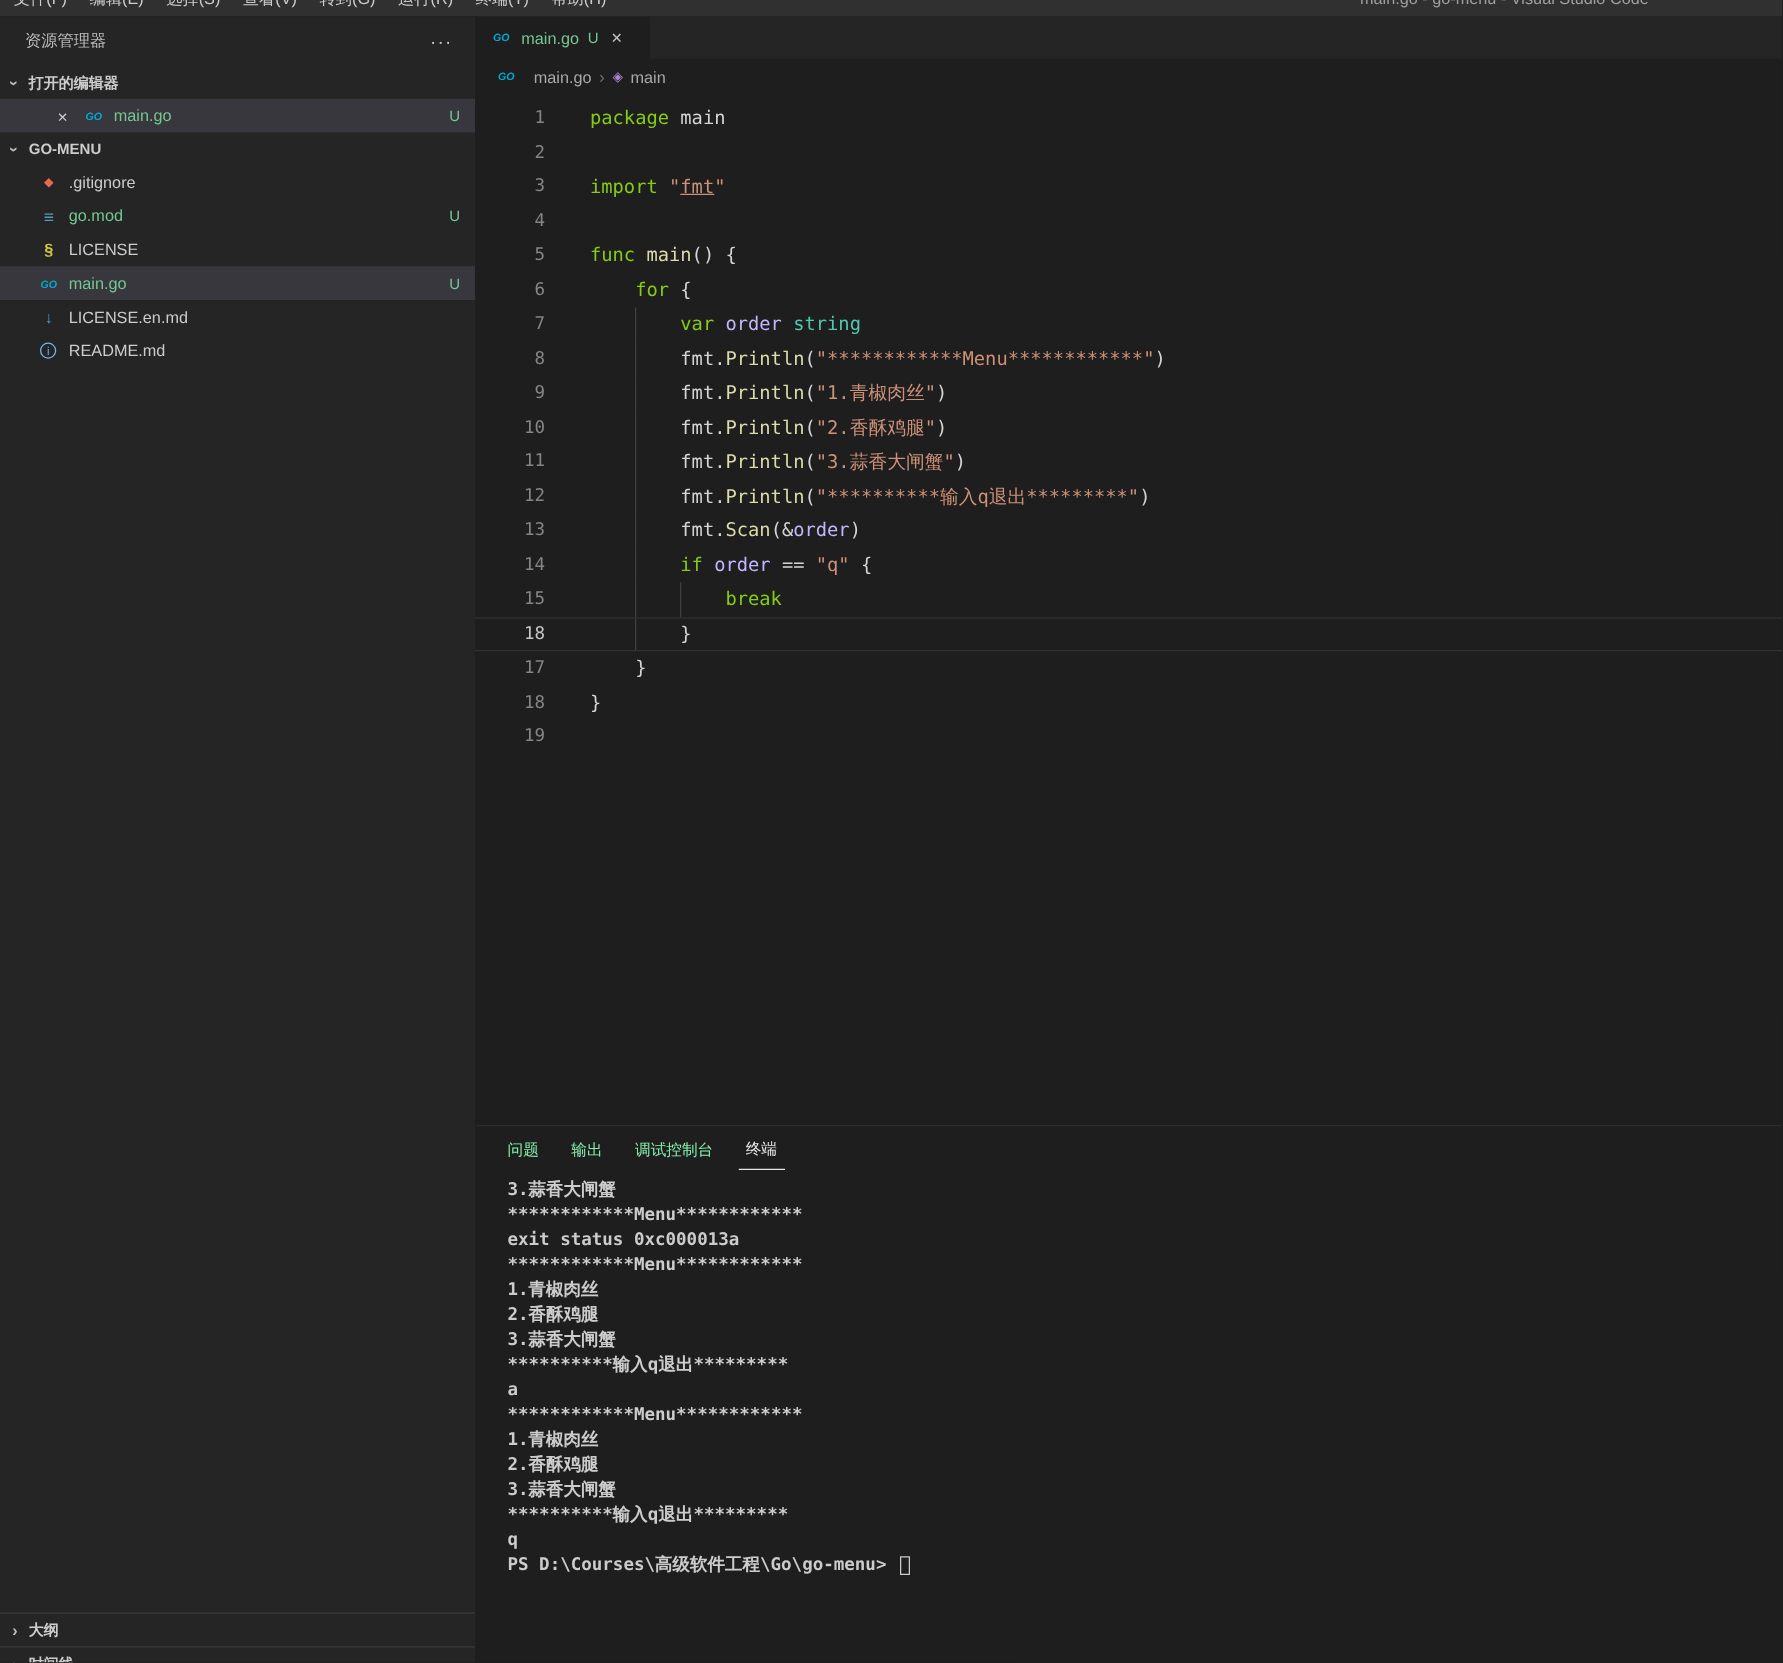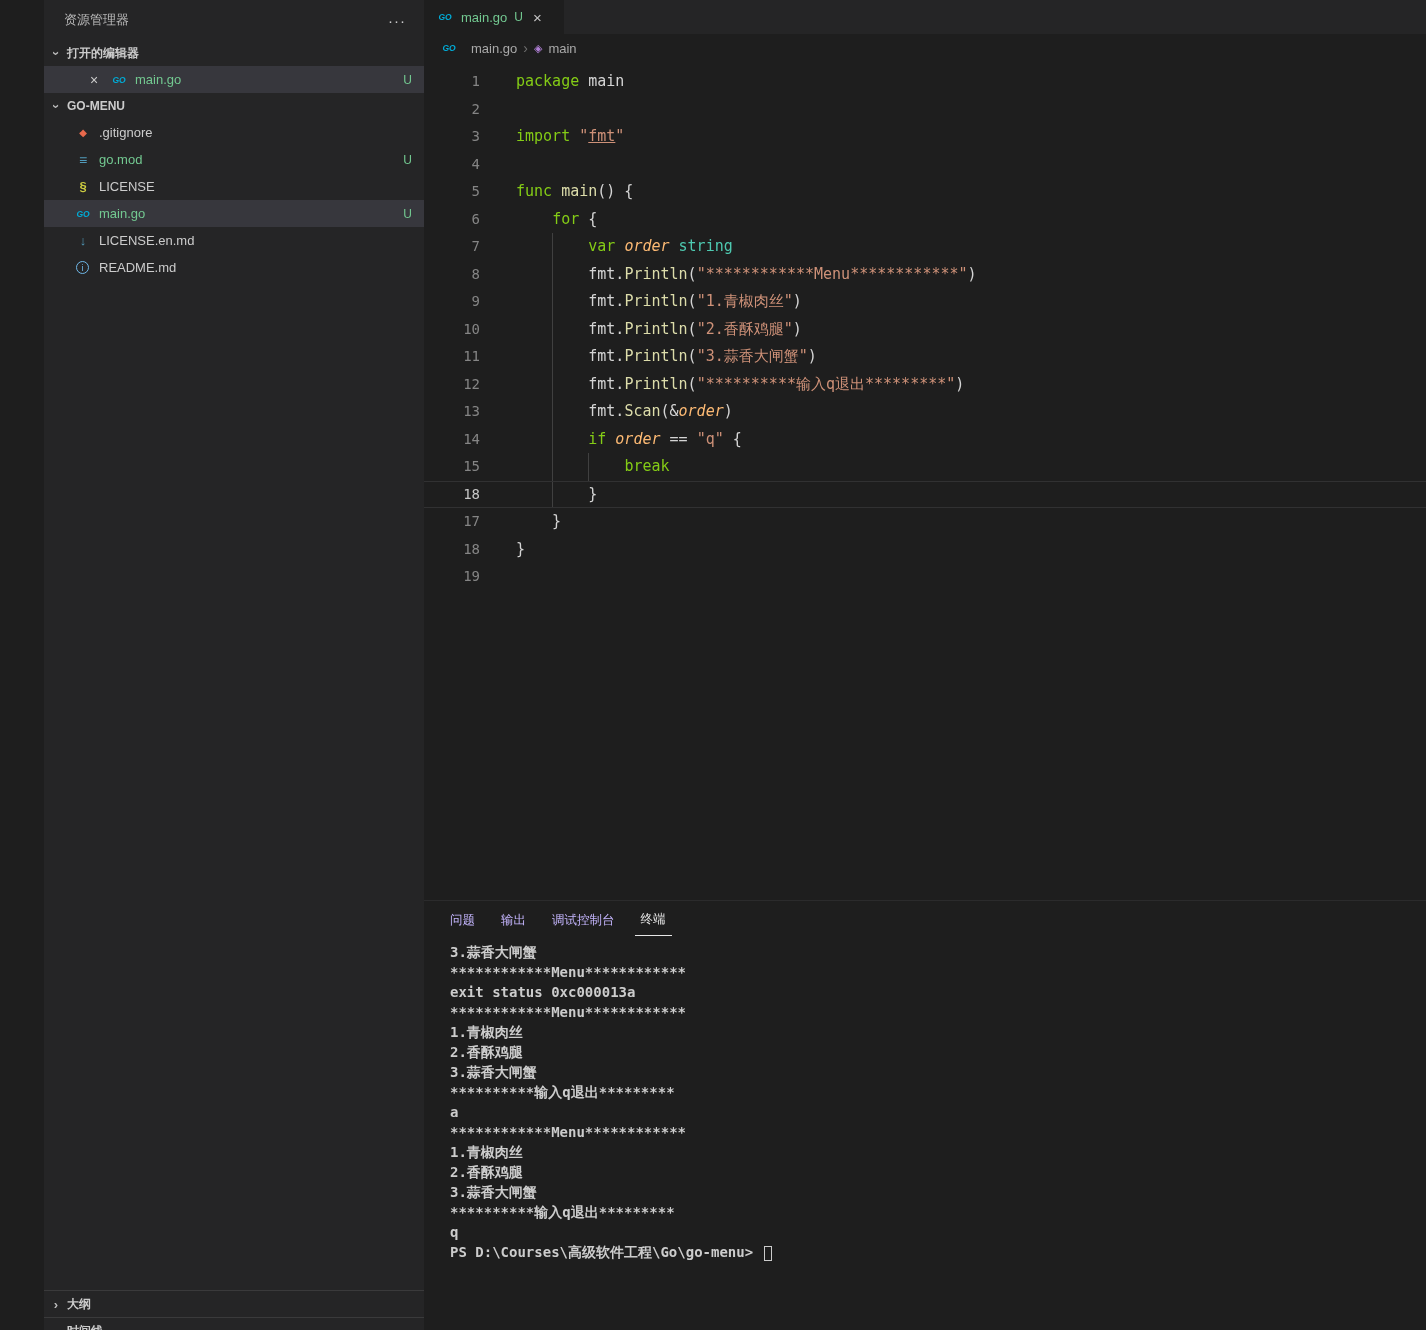--- a/index.html
+++ b/index.html
@@ -1,18 +1,18 @@
 <!DOCTYPE html>
 <html><head>
 <meta charset="utf-8">
 <style>
   *{box-sizing:border-box;margin:0;padding:0;}
   html,body{width:1426px;height:1330px;overflow:hidden;background:#1e1e1e;
     font-family:"Liberation Sans",sans-serif;}
-  #app{width:1426px;height:1330px;display:flex;flex-direction:row;gap:44px;}
+  #app{width:1426px;height:1330px;display:flex;flex-direction:column;}
 
   
   .titlebar{height:13px;background:#303031;position:relative;overflow:hidden;flex:none;}
   .menubar{position:absolute;top:-15px;left:2px;height:28px;display:flex;align-items:center;}
   .menu-item{padding:0 9px;font-size:13px;color:#cccccc;white-space:nowrap;}
   .window-title{position:absolute;top:-15px;left:1088px;height:28px;line-height:28px;
     font-size:13px;color:#9f9f9f;white-space:nowrap;}
 
   .main{flex:1;display:flex;min-height:0;}
 
@@ -67,28 +67,28 @@
   .ln{width:76px;flex:none;text-align:right;padding-right:20px;color:#858585;font-size:14px;}
   .active-line .ln{color:#c6c6c6;}
   .active-line::after{content:"";position:absolute;left:0;right:0;top:0;bottom:0;
     border-top:1px solid #313132;border-bottom:1px solid #313132;pointer-events:none;}
   .lc{position:relative;flex:1;margin-left:16px;white-space:pre;color:#d4d4d4;}
   .guide{position:absolute;top:0;bottom:0;width:1px;background:#404040;}
   .tok-kw{color:#84cc16;}
   .tok-fn{color:#dcdcaa;}
   .tok-str{color:#ce9178;}
   .tok-typ{color:#4ec9b0;}
-  .tok-var{color:#fdba74;font-style:italic;}
+  .tok-var{color:#c4b5fd;}
   .tok-pln{color:#d4d4d4;}
   .tok-lnk{color:#ce9178;text-decoration:underline;}
 
   
   .panel{height:430px;flex:none;border-top:1px solid #2b2b2c;display:flex;flex-direction:column;}
   .panel-tabs{height:36px;flex:none;display:flex;align-items:center;gap:14px;padding-left:20px;}
-  .panel-tab{font-size:12.5px;color:#c4b5fd;padding:9px 6px 7px;cursor:pointer;}
+  .panel-tab{font-size:12.5px;color:#86efac;padding:9px 6px 7px;cursor:pointer;}
   .panel-tab.active{color:#e7e7e7;border-bottom:1px solid #e7e7e7;}
   .terminal{flex:1;padding:5px 10px 0 26px;overflow:hidden;
     font-family:"DejaVu Sans Mono","Liberation Mono",monospace;font-size:14px;color:#cccccc;}
   .term-line{height:20px;line-height:20px;white-space:pre;font-weight:bold;}
   .term-cmd{color:#e5e573;}
   .term-cursor{display:inline-block;width:8px;height:15px;border:1px solid #cccccc;
     vertical-align:middle;margin-left:2px;}
 </style>
 </head>
 <body>

